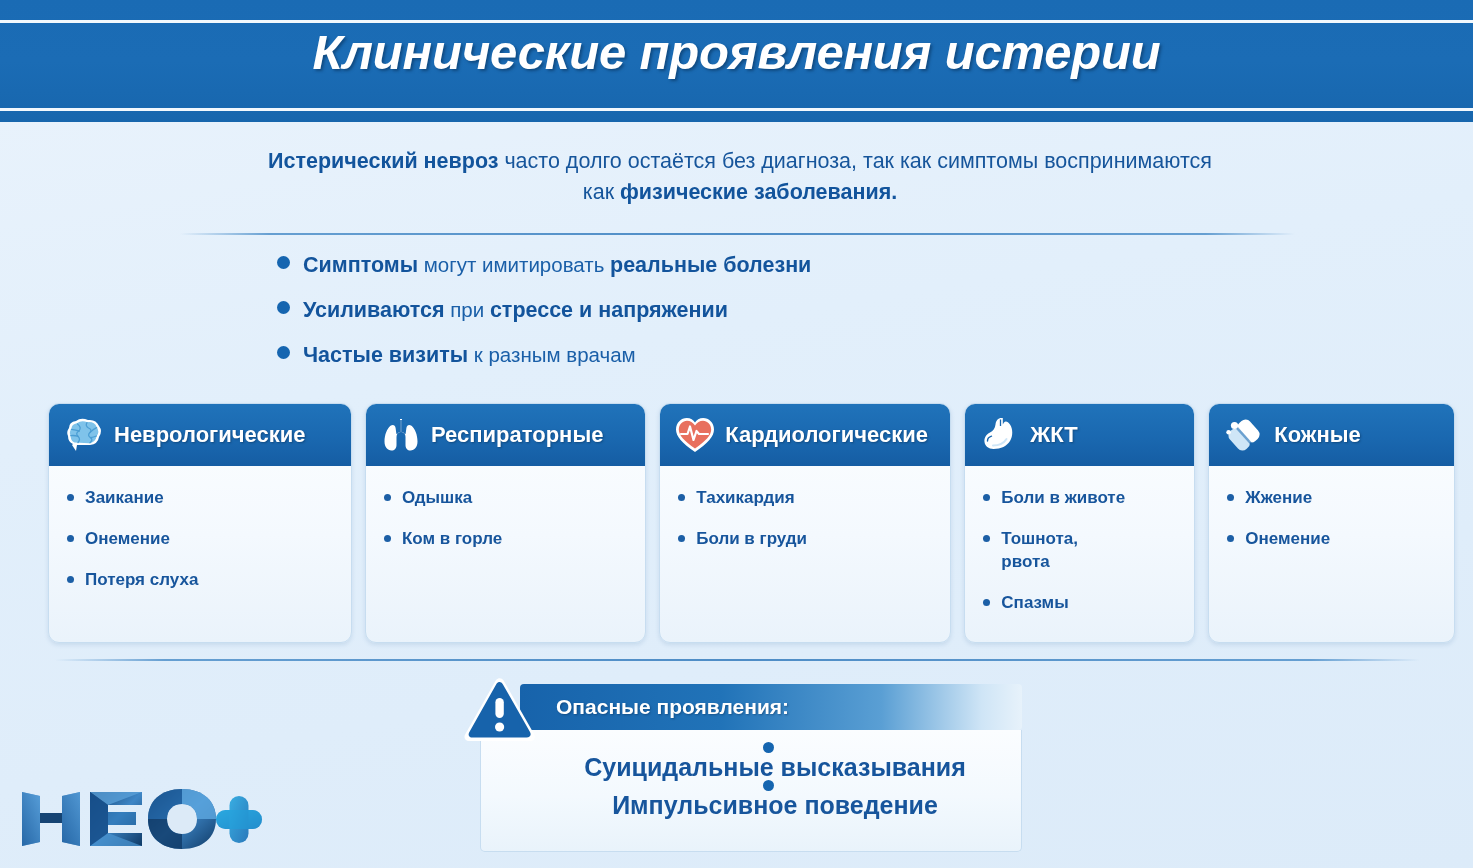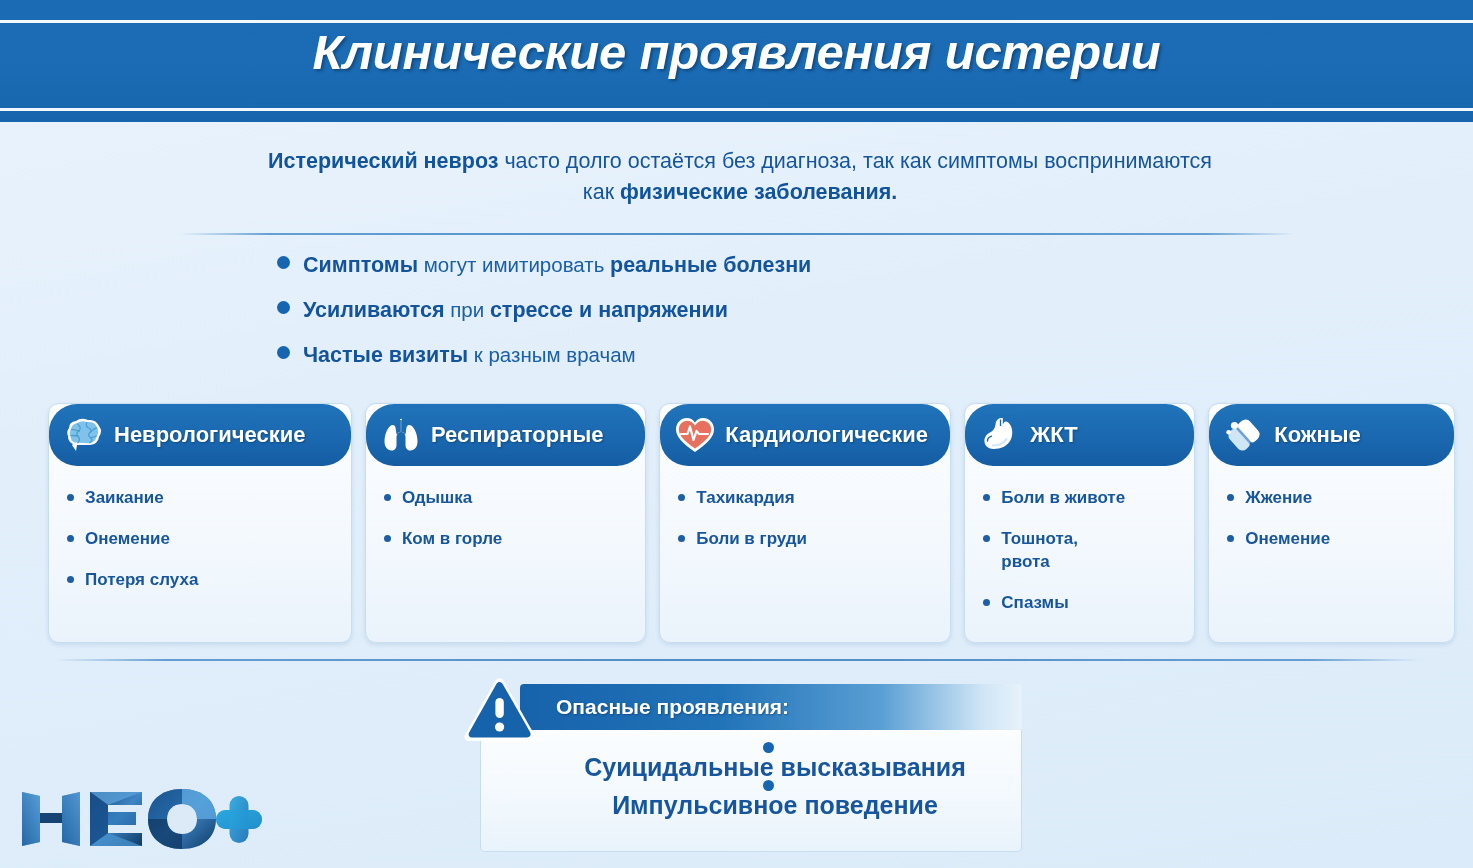--- a/index.html
+++ b/index.html
@@ -126,21 +126,20 @@
   .card.c4 { width: 232px; }
   .card.c5 { width: 248px; }
 
   .card-head {
     height: 62px;
     background: linear-gradient(180deg, #2073ba 0%, #1a68b0 55%, #155da3 100%);
     display: flex;
     align-items: center;
     padding: 0 12px 0 13px;
     flex: 0 0 auto;
-    border-radius: 28px;
   }
   .card-icon {
     width: 44px; height: 44px;
     flex: 0 0 auto;
     display: flex;
     align-items: center;
     justify-content: center;
   }
   .card-icon svg { display: block; }
   .card-title {

